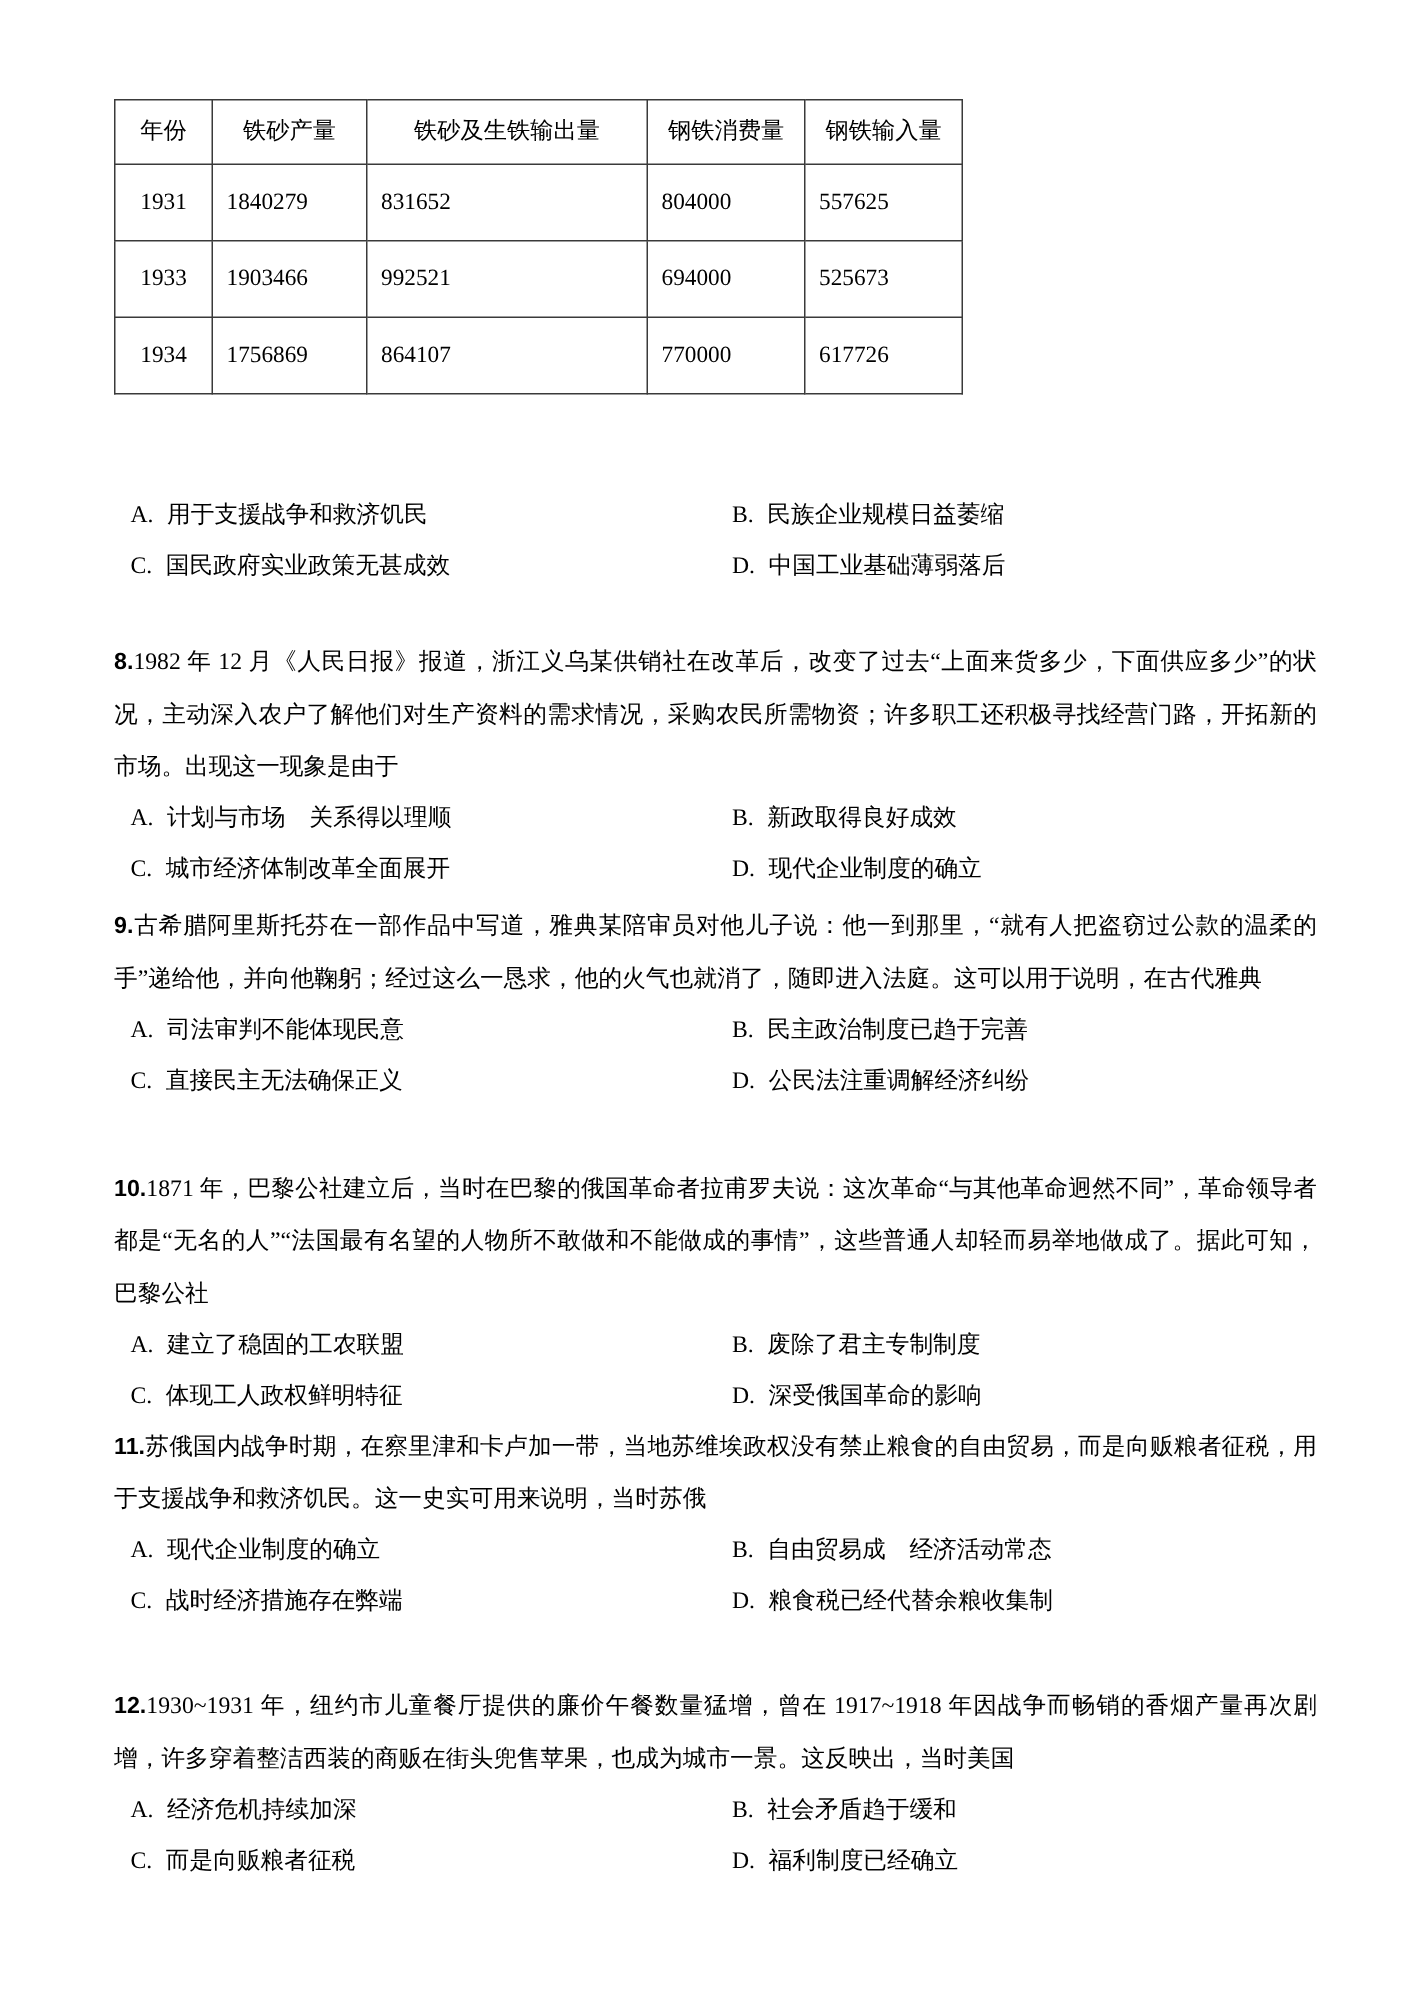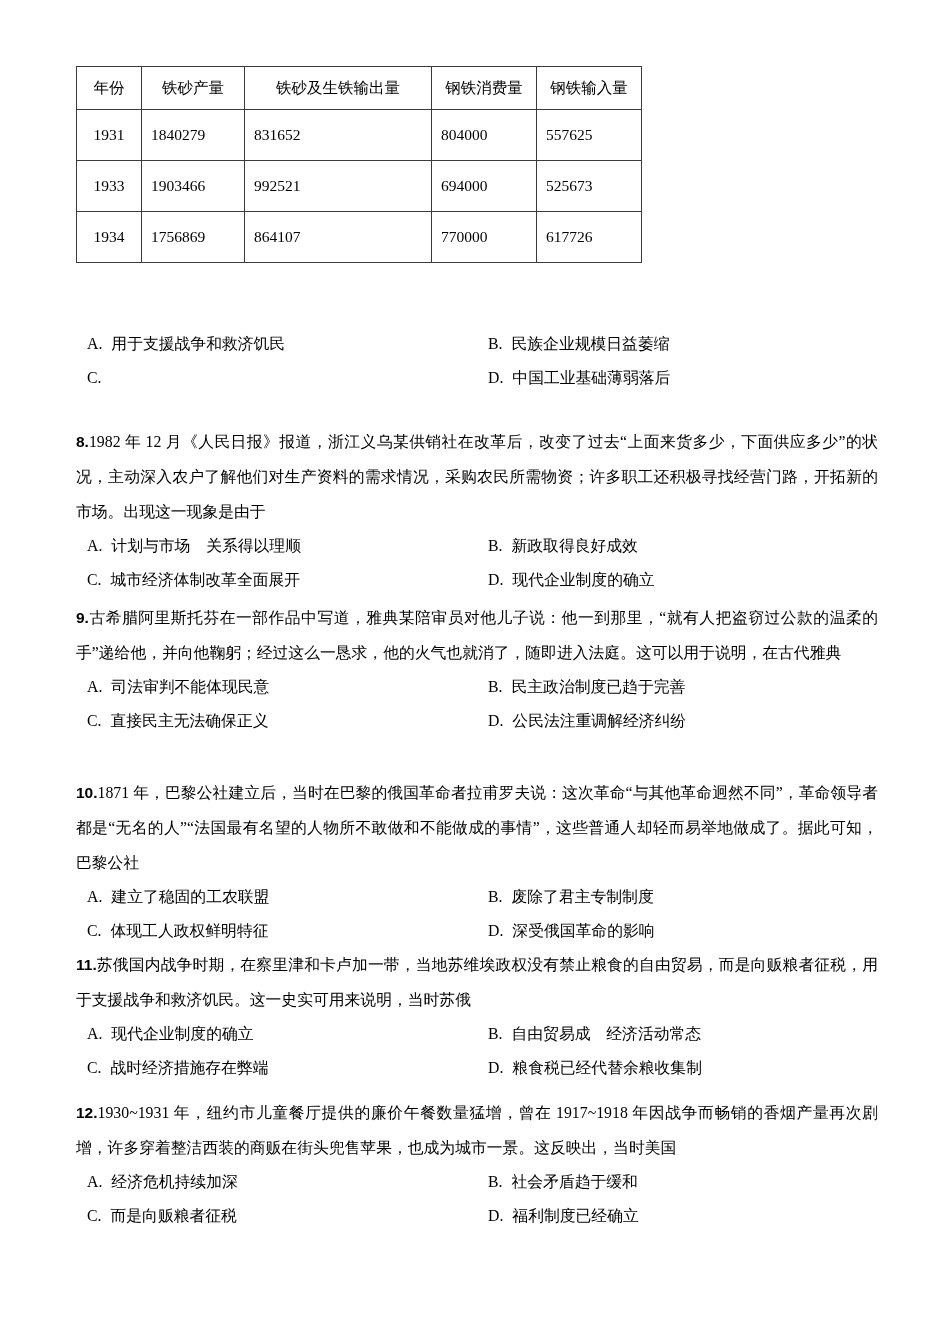--- a/index.html
+++ b/index.html
@@ -157,20 +157,21 @@
           <span class="opt-text">用于支援战争和救济饥民</span>
         </div>
         <div class="opt opt-b">
           <span class="opt-letter">B.</span>
           <span class="opt-text">民族企业规模日益萎缩</span>
         </div>
       </div>
       <div class="opt-row">
         <div class="opt opt-c">
           <span class="opt-letter">C.</span>
+          <span class="opt-text">国民政府实业政策无甚成效</span>
         </div>
         <div class="opt opt-d">
           <span class="opt-letter">D.</span>
           <span class="opt-text">中国工业基础薄弱落后</span>
         </div>
       </div>
     </div>
   </div>
 
   <div class="qblock" style="top:424px;">
@@ -270,21 +271,21 @@
           <span class="opt-text">战时经济措施存在弊端</span>
         </div>
         <div class="opt opt-d">
           <span class="opt-letter">D.</span>
           <span class="opt-text">粮食税已经代替余粮收集制</span>
         </div>
       </div>
     </div>
   </div>
 
-  <div class="qblock" style="top:1095px;">
+  <div class="qblock" style="top:1120px;">
     <p class="qtext"><span class="qnum">12.</span><span>1930~1931 年，纽约市儿童餐厅提供的廉价午餐数量猛增，曾在 1917~1918 年因战争而畅销的香烟产量再次剧增，许多穿着整洁西装的商贩在街头兜售苹果，也成为城市一景。这反映出，当时美国</span></p>
     <div class="options">
       <div class="opt-row">
         <div class="opt opt-a">
           <span class="opt-letter">A.</span>
           <span class="opt-text">经济危机持续加深</span>
         </div>
         <div class="opt opt-b">
           <span class="opt-letter">B.</span>
           <span class="opt-text">社会矛盾趋于缓和</span>

